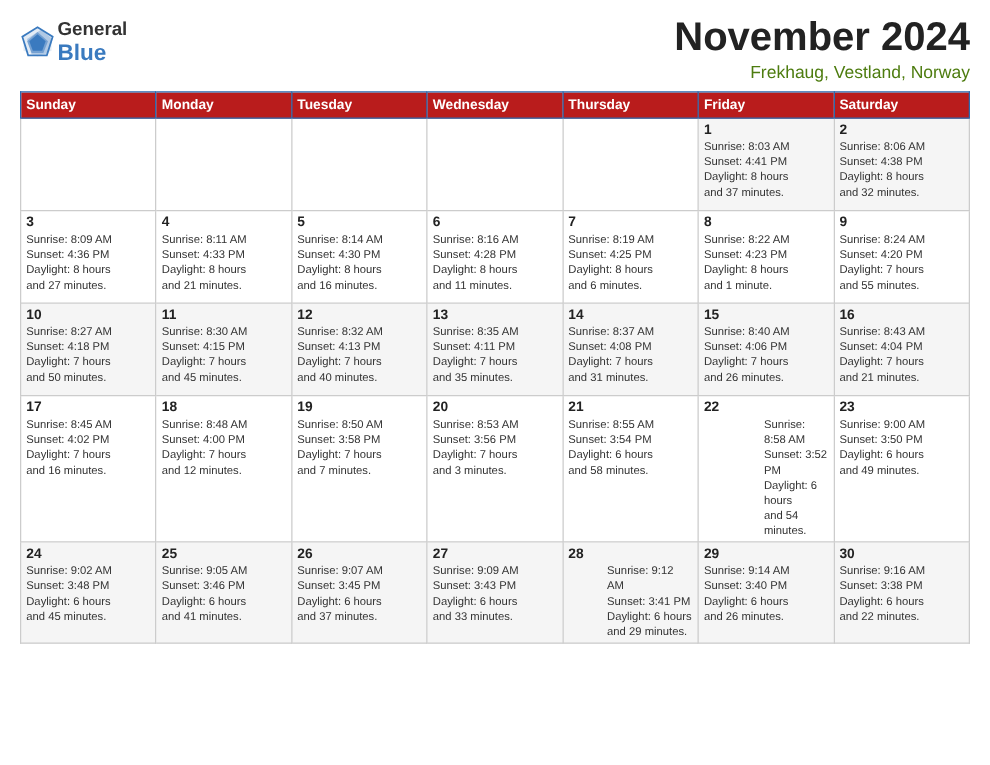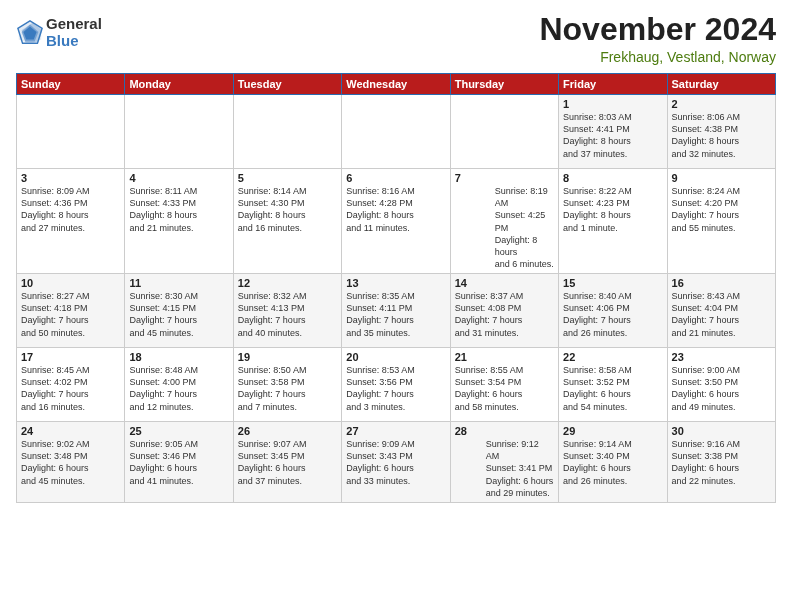--- a/index.html
+++ b/index.html
@@ -30,21 +30,21 @@
       display: flex;
       flex-direction: column;
       line-height: 1.1;
     }
     .logo-general {
       font-size: 15px;
       font-weight: bold;
       color: #333;
     }
     .logo-blue {
-      font-size: 15px;
+      font-size: 18px;
       font-weight: bold;
       color: #3a7abf;
     }
     .logo-icon {
       width: 28px;
       height: 28px;
       margin-right: 2px;
     }
     .title-block {
       text-align: right;
@@ -182,21 +182,21 @@
           </td>
           <td>
             <div class="day-num">6</div>
             <div class="day-info" style="white-space: pre-line;">Sunrise: 8:16 AM
 Sunset: 4:28 PM
 Daylight: 8 hours
 and 11 minutes.</div>
           </td>
           <td>
             <div class="day-num">7</div>
-            <div class="day-info" style="white-space: pre-line; margin-left: 40px;">Sunrise: 8:19 AM
+            <div class="day-info" style="white-space: pre-line;">Sunrise: 8:19 AM
 Sunset: 4:25 PM
 Daylight: 8 hours
 and 6 minutes.</div>
           </td>
           <td>
             <div class="day-num">8</div>
             <div class="day-info" style="white-space: pre-line;">Sunrise: 8:22 AM
 Sunset: 4:23 PM
 Daylight: 8 hours
 and 1 minute.</div>
@@ -291,21 +291,21 @@
           </td>
           <td>
             <div class="day-num">21</div>
             <div class="day-info" style="white-space: pre-line;">Sunrise: 8:55 AM
 Sunset: 3:54 PM
 Daylight: 6 hours
 and 58 minutes.</div>
           </td>
           <td>
             <div class="day-num">22</div>
-            <div class="day-info" style="white-space: pre-line;">Sunrise: 8:58 AM
+            <div class="day-info" style="white-space: pre-line; margin-left: 48px;">Sunrise: 8:58 AM
 Sunset: 3:52 PM
 Daylight: 6 hours
 and 54 minutes.</div>
           </td>
           <td>
             <div class="day-num">23</div>
             <div class="day-info" style="white-space: pre-line;">Sunrise: 9:00 AM
 Sunset: 3:50 PM
 Daylight: 6 hours
 and 49 minutes.</div>

